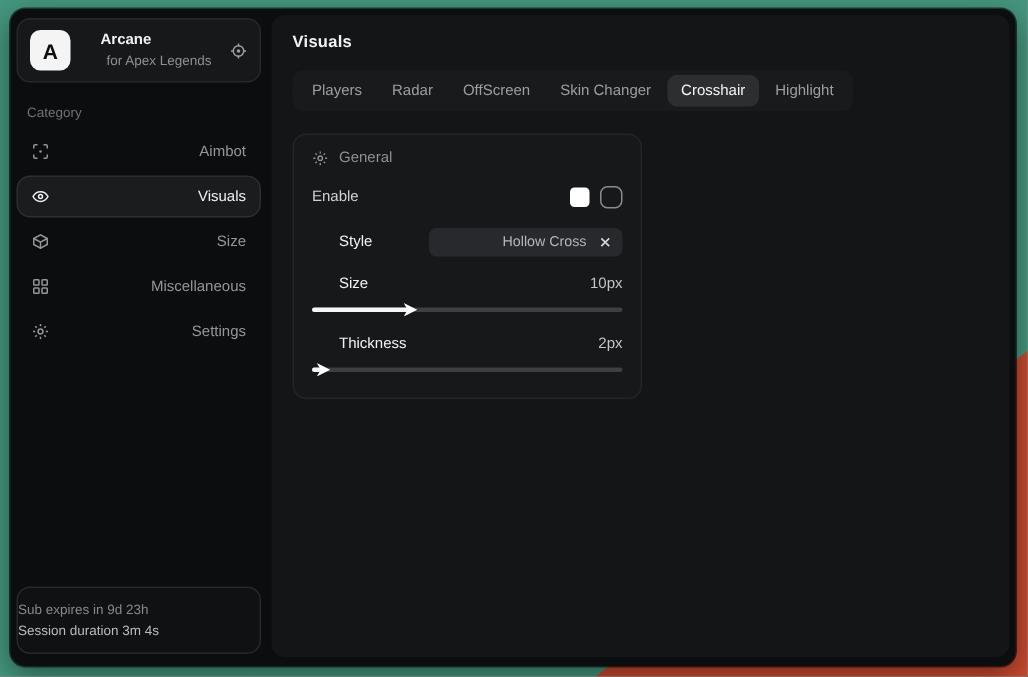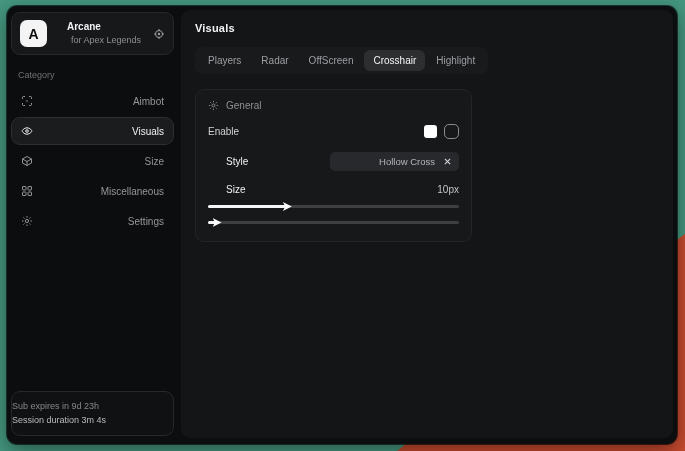--- a/index.html
+++ b/index.html
@@ -66,21 +66,21 @@
     display: inline-flex; align-items: center; gap: 2px;
     background: #191a1c; border-radius: 7px; padding: 3px 4px; margin-top: 13px;
   }
   .tab {
     color: #9b9fa2; font-size: 10px; padding: 5px 9px; border-radius: 6px;
     cursor: pointer; white-space: nowrap;
   }
   .tab.active { background: #2c2e30; color: #f4f5f5; }
 
   .panel {
-    width: 277px; margin-top: 15px;
+    width: 233px; margin-top: 15px;
     background: #17181a; border: 1px solid #232528; border-radius: 9px;
     padding: 10px 12px 14px 12px;
   }
   .panel-head { display: flex; align-items: center; gap: 7px; color: #8d9193; font-size: 10px; }
   .row { display: flex; align-items: center; justify-content: space-between; margin-top: 13px; }
   .lbl { color: #cfd2d3; font-size: 10px; }
   .lbl.strong { color: #f0f1f2; font-weight: normal; padding-left: 18px; }
   .val { color: #c3c6c8; font-size: 10px; }
 
   .enable-controls { display: flex; align-items: center; gap: 7px; }
@@ -200,20 +200,21 @@
   </div>
 
   <div class="main">
 
     <div class="page-title">Visuals</div>
 
     <div class="tabbar">
       <div class="tab">Players</div>
       <div class="tab">Radar</div>
       <div class="tab">OffScreen</div>
+      <div class="tab">Skin Changer</div>
       <div class="tab active">Crosshair</div>
       <div class="tab">Highlight</div>
     </div>
 
     <div class="panel">
 
       <div class="panel-head">
         <span>
           <svg width="11" height="11" viewBox="0 0 24 24" fill="none" stroke="#8d9193" stroke-width="2">
             <circle cx="12" cy="12" r="3.2"></circle>
@@ -246,20 +247,24 @@
       <div class="row">
         <span class="lbl strong">Size</span>
         <span class="val">10px</span>
       </div>
       <div class="slider">
         <span class="track"></span>
         <span class="fill" style="width: 31%;"></span>
         <span class="thumb" style="left: 31%;"></span>
       </div>
 
+      <div class="row">
+        <span class="lbl strong">Thickness</span>
+        <span class="val">2px</span>
+      </div>
       <div class="slider">
         <span class="track"></span>
         <span class="fill" style="width: 3%;"></span>
         <span class="thumb" style="left: 3%;"></span>
       </div>
 
     </div>
   </div>
 </div>
 

